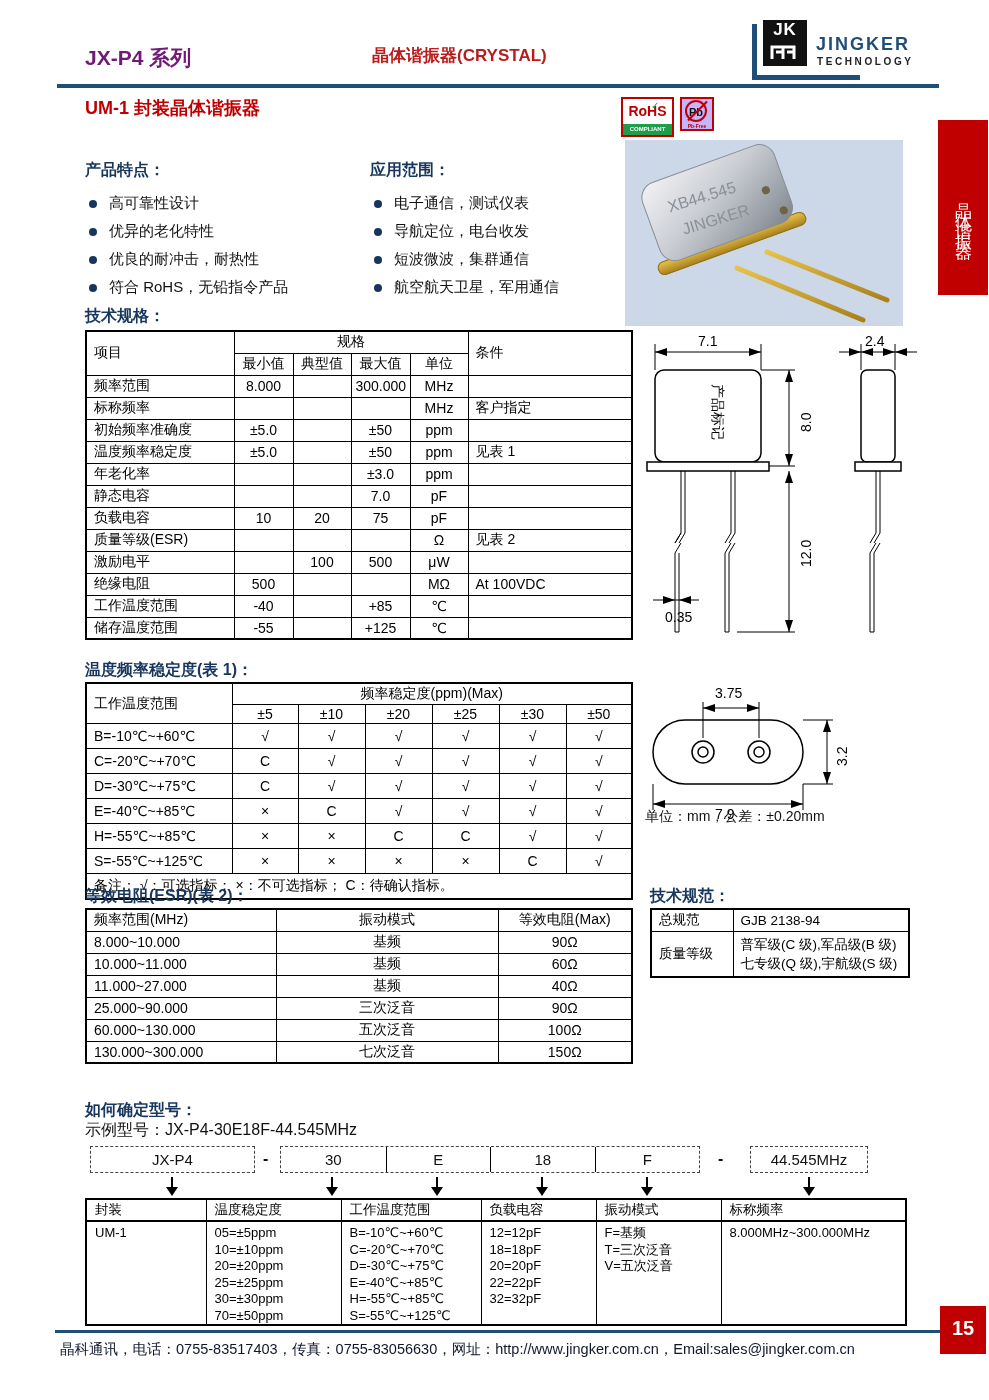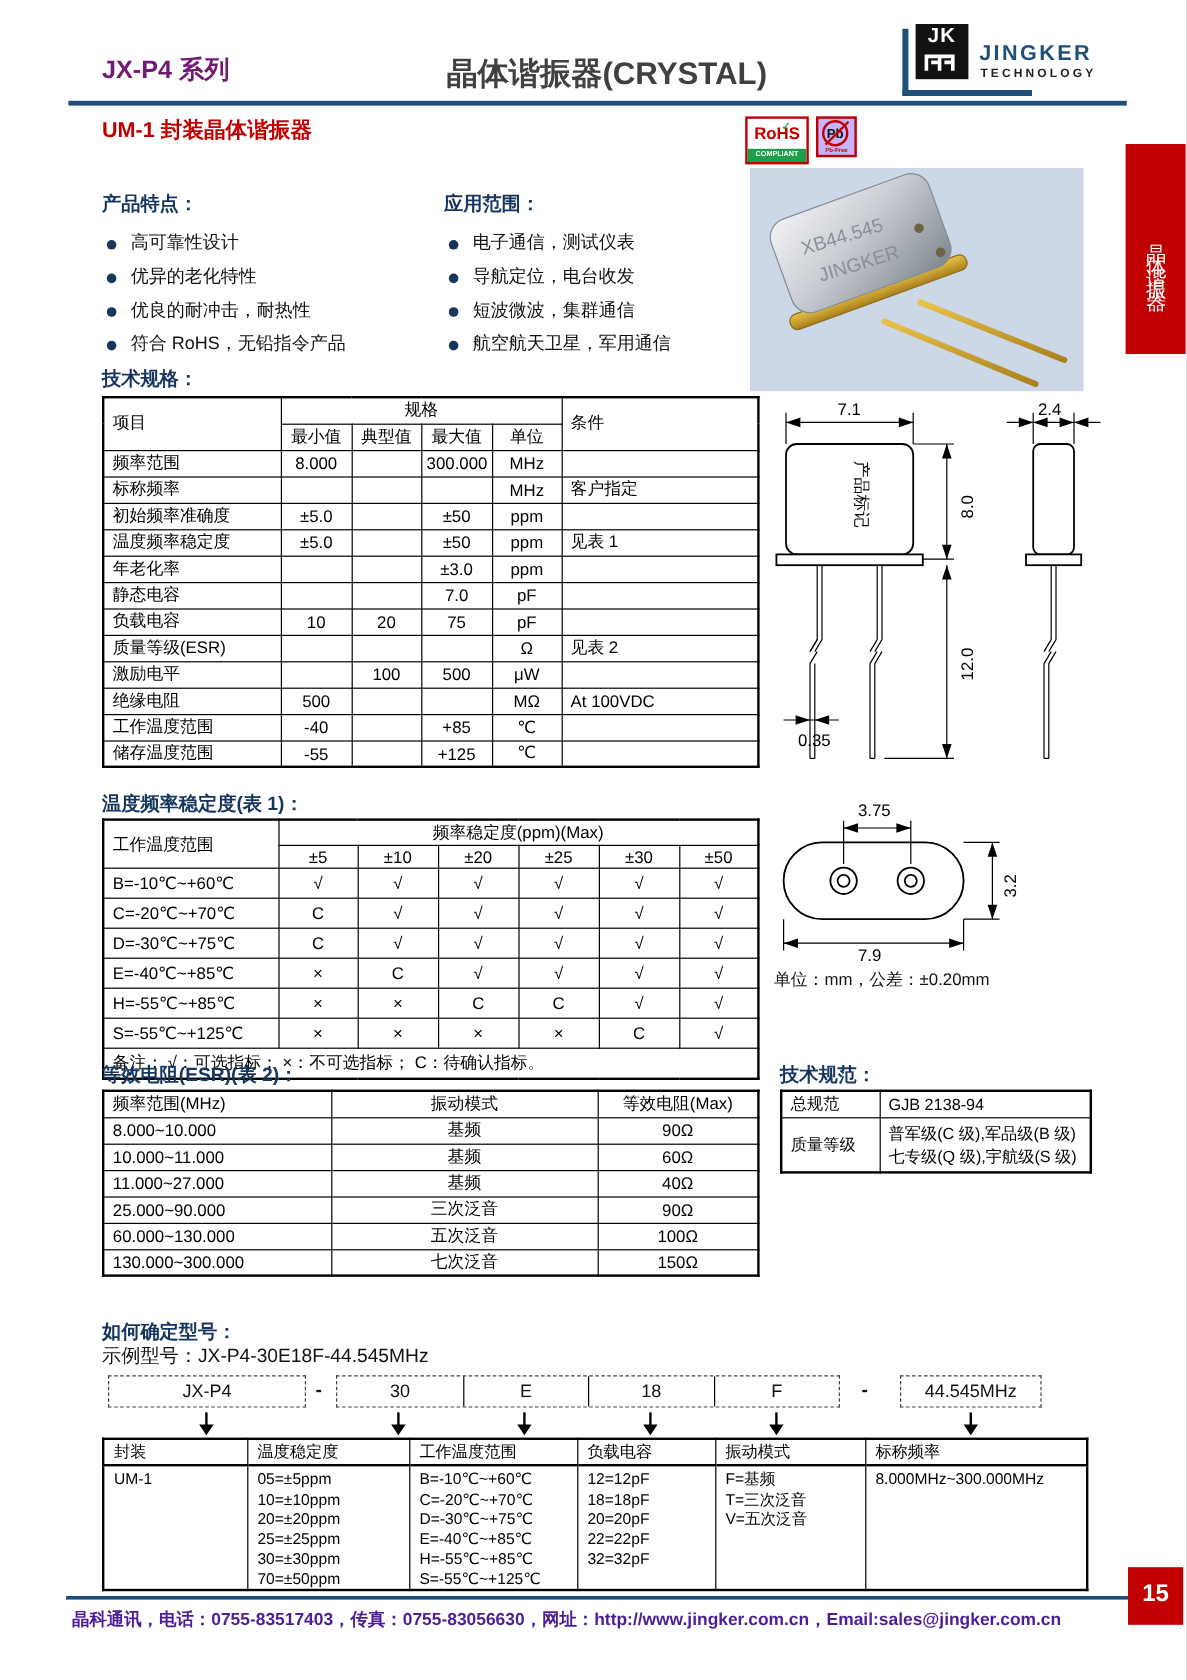--- a/index.html
+++ b/index.html
@@ -2,21 +2,21 @@
 <html><head>
 <meta charset="utf-8">
 <style>
   * { margin:0; padding:0; box-sizing:border-box; }
   body { font-family:"Liberation Sans","DejaVu Sans",sans-serif; background:#888; }
   .page { position:relative; width:989px; height:1400px; background:#ffffff; margin:0 auto; overflow:hidden; }
   .abs { position:absolute; }
 
   
   .series-title { left:85px; top:44px; font-size:21px; font-weight:bold; color:#701a75; }
-  .main-title { left:372px; top:44px; font-size:26px; font-weight:bold; color:#404040; }
+  .main-title { left:372px; top:44px; font-size:17px; font-weight:bold; color:#b91c1c; }
   .header-rule { left:57px; top:84px; width:882px; height:4px; background:#1f4e79; }
   .sub-title { left:85px; top:96px; font-size:18px; font-weight:bold; color:#c00000; }
 
   
   .logo { left:752px; top:20px; width:210px; height:62px; }
   .logo-lbar-v { position:absolute; left:0; top:4px; width:5px; height:56px; background:#1f4e79; }
   .logo-lbar-h { position:absolute; left:0; top:55px; width:108px; height:5px; background:#1f4e79; }
   .logo-box { position:absolute; left:11px; top:0; width:44px; height:46px; background:#111; color:#fff; text-align:center; }
   .logo-jk { font-size:17px; font-weight:bold; letter-spacing:1px; line-height:20px; }
   .logo-name { position:absolute; left:64px; top:14px; font-size:18px; font-weight:bold; color:#1f4e79; letter-spacing:2px; }
@@ -78,21 +78,21 @@
   .arrow .shaft { position:absolute; left:7px; top:0; width:2px; height:12px; background:#000; }
   .arrow .head { position:absolute; left:2px; top:10px; width:0; height:0; border-left:6px solid transparent;
                  border-right:6px solid transparent; border-top:9px solid #000; }
   .ord { border:2px solid #000; font-size:13.5px; }
   .ord th { height:22px; text-align:left; padding-left:8px; border-bottom:2px solid #000; }
   .ord td { vertical-align:top; text-align:left; padding:3px 0 0 8px; height:96px;margin-top:26px; }
   .ord td div { line-height:16.5px; font-size:13px; }
 
   
   .footer-rule { left:55px; top:1330px; width:885px; height:3px; background:#1f4e79; }
-  .footer-text { left:60px; top:1340px; font-size:14.5px; color:#4c1d95;font-weight:bold; }
+  .footer-text { left:60px; top:1340px; font-size:14.5px; color:#0f172a; }
 
   .dim-note { font-size:14px; color:#111; }
   svg text { font-family:"Liberation Sans","DejaVu Sans",sans-serif; }
 </style>
 </head>
 <body>
 
 <div class="page">
 
   <div class="abs series-title">JX-P4 系列</div>
@@ -344,21 +344,21 @@
       <text x="222" y="14" font-size="14">2.4</text>
       <rect x="218" y="38" width="34" height="92" rx="6" fill="#fff" stroke="#000" stroke-width="1.5"></rect>
       <rect x="212" y="130" width="46" height="9" fill="#fff" stroke="#000" stroke-width="1.5"></rect>
       <g stroke="#000" fill="none">
         <path d="M233,139 v62 l-6,10 M237,139 v62 l-6,10"></path>
         <path d="M227,221 v79 M231,221 v79 M227,221 l6,-10 M231,221 l6,-10 M227,300 h4"></path>
       </g>
     </svg>
   </div>
 
-  <div class="abs" style="left:643px; top:662px;text-align:right;">
+  <div class="abs" style="left:643px; top:680px;text-align:right;">
     <svg width="300" height="140" viewBox="0 0 300 140">
       <rect x="10" y="40" width="150" height="64" rx="32" fill="#fff" stroke="#000" stroke-width="1.5"></rect>
       <circle cx="60" cy="72" r="11" fill="#fff" stroke="#000" stroke-width="1.5"></circle>
       <circle cx="60" cy="72" r="5" fill="#fff" stroke="#000" stroke-width="1.5"></circle>
       <circle cx="116" cy="72" r="11" fill="#fff" stroke="#000" stroke-width="1.5"></circle>
       <circle cx="116" cy="72" r="5" fill="#fff" stroke="#000" stroke-width="1.5"></circle>
       <line x1="60" y1="58" x2="60" y2="22" stroke="#000"></line>
         <line x1="116" y1="58" x2="116" y2="22" stroke="#000"></line>
       <line x1="60" y1="28" x2="116" y2="28" stroke="#000"></line>
       <path d="M60,28 l12,-4 v8 z" fill="#000"></path>

